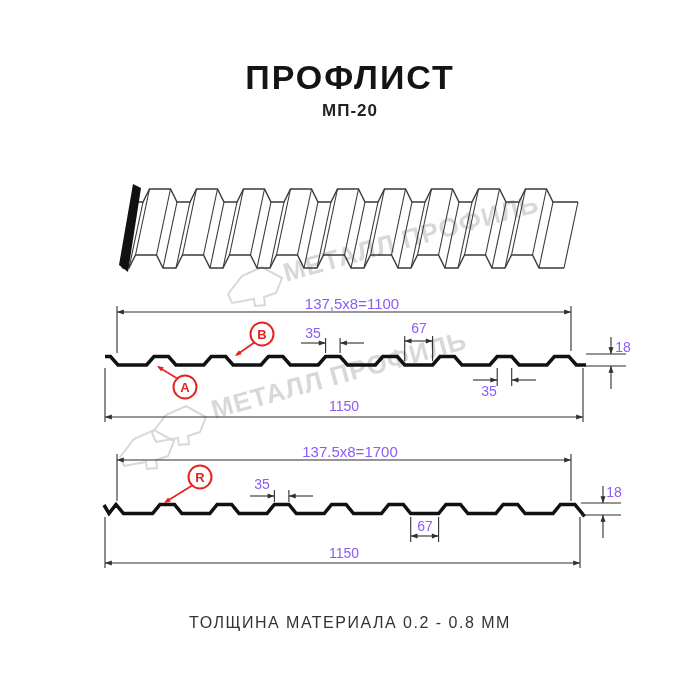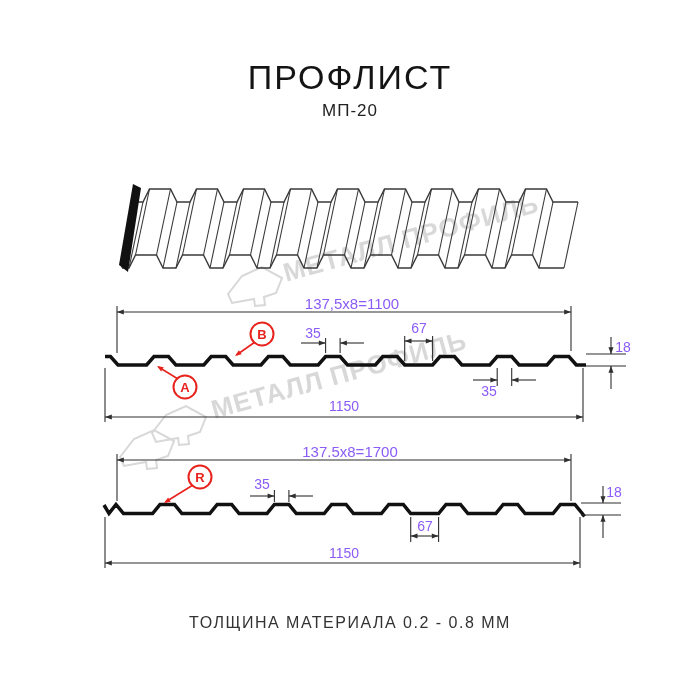--- a/index.html
+++ b/index.html
@@ -1,21 +1,21 @@
 <!DOCTYPE html>
 <html style="--red: #e8231d;"><head>
 <meta charset="utf-8">
 <style>
   html,body{margin:0;padding:0;background:#fff;}
   .page{position:relative;width:700px;height:700px;background:#ffffff;overflow:hidden;
         font-family:"Liberation Sans",sans-serif;}
   .title{position:absolute;left:0;top:58px;width:700px;text-align:center;
-         font-size:34px;font-weight:400;letter-spacing:2px;color:#141414;}
+         font-size:34px;font-weight:700;letter-spacing:2px;color:#141414;}
   .subtitle{position:absolute;left:0;top:101px;width:700px;text-align:center;
-         font-size:17px;font-weight:400;letter-spacing:1px;color:#222;}
+         font-size:17px;font-weight:700;letter-spacing:1px;color:#222;}
   .caption{position:absolute;left:0;top:614px;width:700px;text-align:center;
          font-size:16px;font-weight:500;letter-spacing:1.5px;color:#333;}
   .wm{position:absolute;color:#d8d8d8;font-weight:700;font-size:26px;letter-spacing:1px;
       transform:rotate(-15.5deg);transform-origin:0 50%;white-space:nowrap;z-index:1;}
   svg.draw{position:absolute;left:0;top:0;z-index:2;}
   .lbl{position:absolute;transform:translate(-50%,-50%);font-size:14px;color:#8b5cf6;
        white-space:nowrap;z-index:3;}
   .lbl.big{font-size:15px;}
   .circ{position:absolute;width:21px;height:21px;border:2px solid var(--red,#e8231d);
         border-radius:50%;color:var(--red,#e8231d);font-weight:700;font-size:13px;

